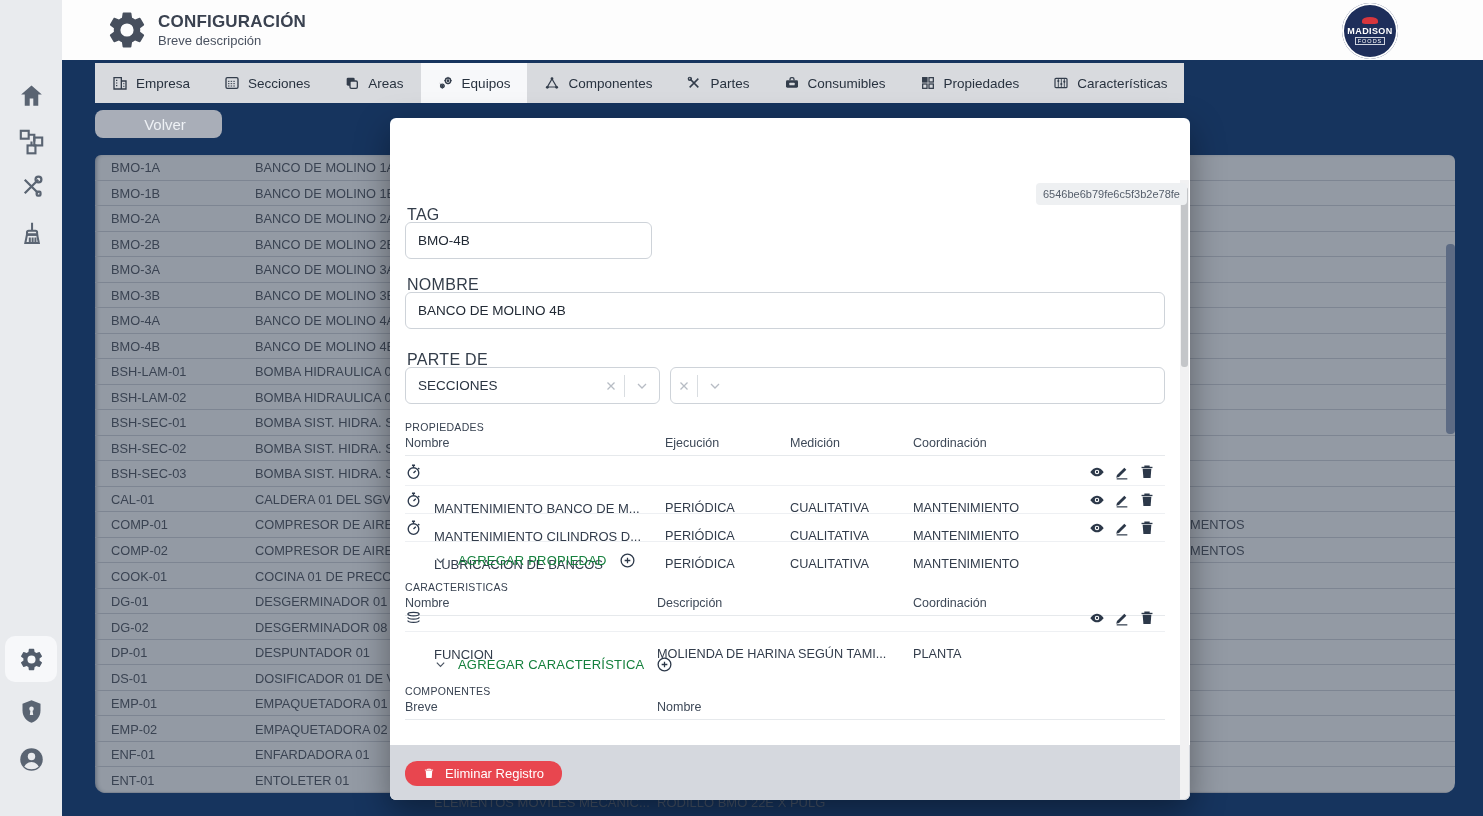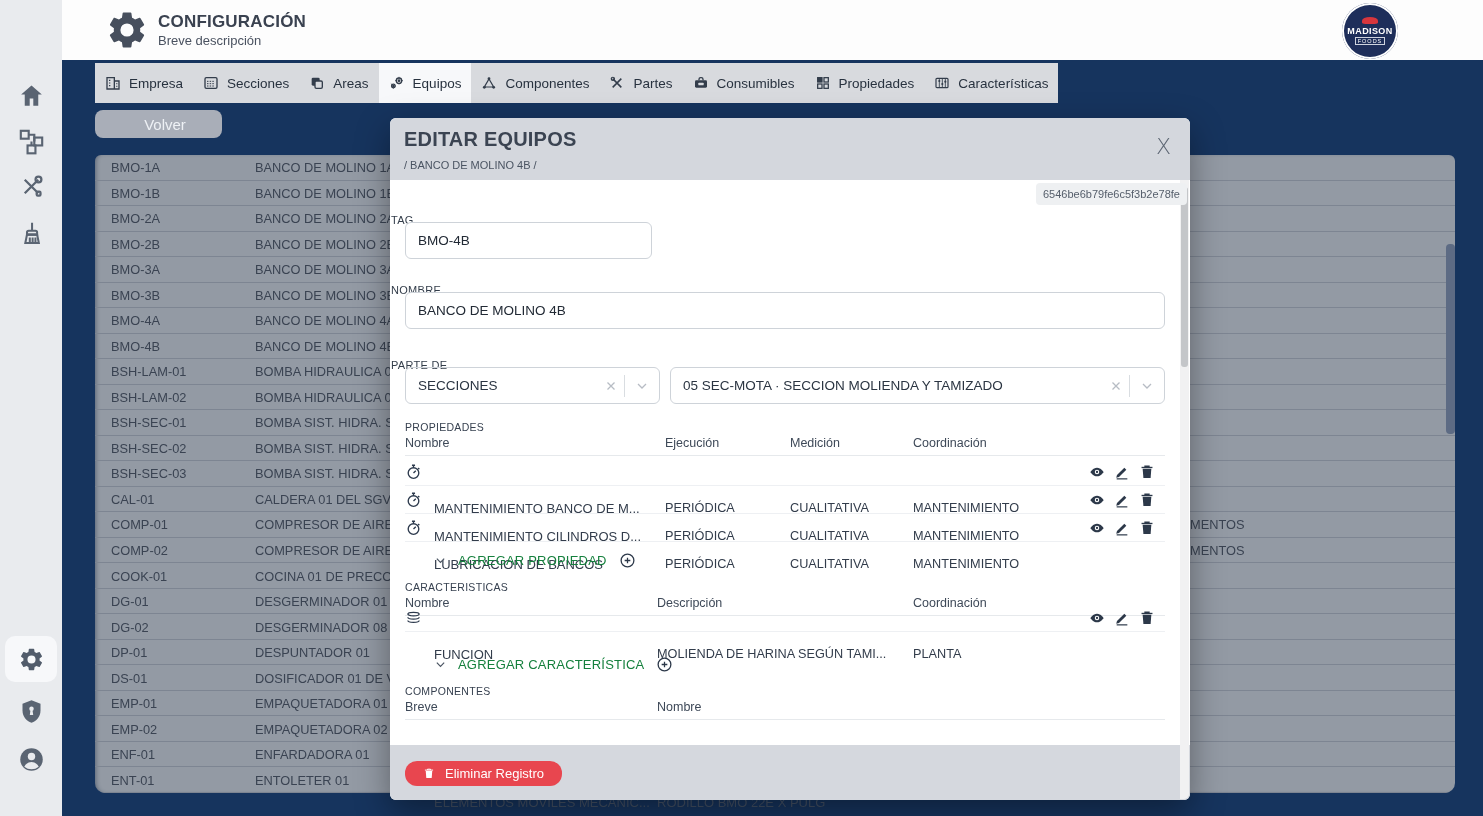--- a/index.html
+++ b/index.html
@@ -19,21 +19,21 @@
   .app-gear svg { width:44px; height:44px; }
   .app-title { position:absolute; left:96px; top:12px; font-size:17px; font-weight:bold; color:#3a4250; letter-spacing:.2px; }
   .app-sub { position:absolute; left:96px; top:33px; font-size:13px; color:#4a5260; }
   .brand { position:absolute; right:85px; top:3px; width:56px; height:56px; border-radius:50%; background:#1e2e5a; display:flex; flex-direction:column; align-items:center; justify-content:center; box-shadow:0 0 0 2px #ffffff inset; }
   .brand .b-hat { width:16px; height:7px; background:#d7363d; border-radius:50% 50% 20% 20%; margin-bottom:2px; }
   .brand .b-name { color:#fff; font-size:9px; font-weight:bold; letter-spacing:.4px; }
   .brand .b-sub { color:#fff; font-size:5.5px; border:1px solid #cfd3df; padding:0 2px; margin-top:1px; letter-spacing:1px; }
 
   
   .tabbar { position:absolute; left:95px; top:63px; height:40px; display:flex; background:#d8dade; z-index:10; }
-  .tab { display:flex; align-items:center; gap:8px; padding:0 10px; font-size:13.5px; color:#28323f; cursor:pointer; white-space:nowrap; }
+  .tab { display:flex; align-items:center; gap:8px; padding:0 17px; font-size:13.5px; color:#28323f; cursor:pointer; white-space:nowrap; }
   .tab svg { width:16px; height:16px; color:#333d4b; }
   .tab.active { background:#f7f8fa; }
 
   
   .volver { position:absolute; left:95px; top:110px; width:127px; height:28px; background:#a9aeb8; border-radius:8px; color:#eef1f5; font-size:15px; display:flex; align-items:center; justify-content:center; z-index:5; cursor:pointer;padding-left:13px; }
 
   
   .table-card { position:absolute; left:95px; top:155px; width:1360px; height:638px; background:#939aa4; border-radius:6px 6px 10px 10px; overflow:hidden; z-index:4; box-shadow:inset 3px 0 4px -2px rgba(22,38,64,.45); }
   .t-row { position:relative; height:25.52px; border-bottom:1px solid #7d8592; font-size:12.8px; color:#3a4352; }
   .t-row .t-tag { position:absolute; left:16px; top:50%; transform:translateY(-50%); white-space:nowrap; }
@@ -46,21 +46,21 @@
   .m-header { position:absolute; left:0; top:0; width:800px; height:62px; background:#d4d7dd; border-radius:6px 6px 0 0; }
   .m-title { position:absolute; left:14px; top:10px; font-size:20px; font-weight:bold; color:#3b4452; letter-spacing:.2px; }
   .m-crumb { position:absolute; left:14px; top:41px; font-size:11px; color:#4a5462; }
   .m-close { position:absolute; right:19px; top:16px; font-size:22px; font-weight:300; color:#5d6673; cursor:pointer; font-family:"DejaVu Sans",sans-serif; }
   .m-tooltip { position:absolute; right:3px; top:65px; height:22px; background:#eef0f2; border-radius:4px; padding:0 7px; font-size:11px; color:#555e6b; display:flex; align-items:center; z-index:6; }
   .m-scroll-track { position:absolute; right:1px; top:62px; width:9px; height:619px; background:#f1f1f2; border-radius:0 0 5px 0; z-index:5; }
   .m-scroll-thumb { position:absolute; right:1px; top:7px; width:7px; height:180px; background:#c4c6c9; border-radius:3px; cursor:pointer; }
   .m-body { position:absolute; left:0; top:62px; width:800px; height:565px; background:#fff; }
   .m-footer { position:absolute; left:0; top:627px; width:800px; height:55px; background:#d5d8de; border-radius:0 0 6px 6px; }
 
-  .f-label { position:absolute; left:1px; font-size:11px; color:#333d4a; letter-spacing:.3px;margin-top:8px; }
+  .f-label { position:absolute; left:17px; font-size:16px; color:#333d4a; letter-spacing:.3px; }
   .f-input { position:absolute; left:15px; height:37px; border:1px solid #ced3d9; border-radius:6px; font-size:13.5px; color:#222a35; padding:0 12px; font-family:inherit; background:#fff; }
   .sel { position:absolute; height:37px; border:1px solid #ced3d9; border-radius:6px; display:flex; align-items:center; }
   .sel .sel-text { flex:1; padding-left:12px; font-size:13.5px; color:#2b3542; white-space:nowrap; overflow:hidden; }
   .sel .sel-x { width:26px; color:#b7bcc4; display:flex; justify-content:center; cursor:pointer; }
   .sel .sel-x svg { width:12px; height:12px; }
   .sel .sel-div { width:1px; height:22px; background:#d9dde1; }
   .sel .sel-chev { width:34px; color:#b7bcc4; display:flex; justify-content:center; cursor:pointer; }
   .sel .sel-chev svg { width:12px; height:12px; }
 
   .sec-label { position:absolute; left:15px; font-size:10.5px; color:#374150; letter-spacing:.3px; }
@@ -361,25 +361,20 @@
       <span class="t-name">ENFARDADORA 01</span>
     </div>
   <div class="t-row">
       <span class="t-tag">ENT-01</span>
       <span class="t-name">ENTOLETER 01</span>
     </div>
 </div>
 <div class="bg-vscroll"></div>
 
 <div class="modal">
-  <div class="m-header">
-    <div class="m-title">EDITAR EQUIPOS</div>
-    <div class="m-crumb">/ BANCO DE MOLINO 4B /</div>
-    <div class="m-close">X</div>
-  </div>
 
   <div class="m-tooltip">6546be6b79fe6c5f3b2e78fe</div>
   <div class="m-scroll-track">
     <div class="m-scroll-thumb"></div>
   </div>
 
   <div class="m-body">
 
     <div class="f-label" style="top:26px">TAG</div>
     <input class="f-input" style="top: 42px; width: 247px;" value="BMO-4B">
@@ -396,21 +391,20 @@
           </svg>
         </span>
       <span class="sel-div"></span>
       <span class="sel-chev">
           <svg viewBox="0 0 24 24" fill="none" stroke="currentColor" stroke-width="2.6">
             <path d="M4 8l8 8 8-8"></path>
           </svg>
         </span>
     </div>
     <div class="sel" style="top:187px; left:280px; width:495px">
-      <span class="sel-text">05 SEC-MOTA · SECCION MOLIENDA Y TAMIZADO</span>
       <span class="sel-x">
           <svg viewBox="0 0 24 24" fill="none" stroke="currentColor" stroke-width="2.6">
             <path d="M5 5l14 14M19 5L5 19"></path>
           </svg>
         </span>
       <span class="sel-div"></span>
       <span class="sel-chev">
           <svg viewBox="0 0 24 24" fill="none" stroke="currentColor" stroke-width="2.6">
             <path d="M4 8l8 8 8-8"></path>
           </svg>

